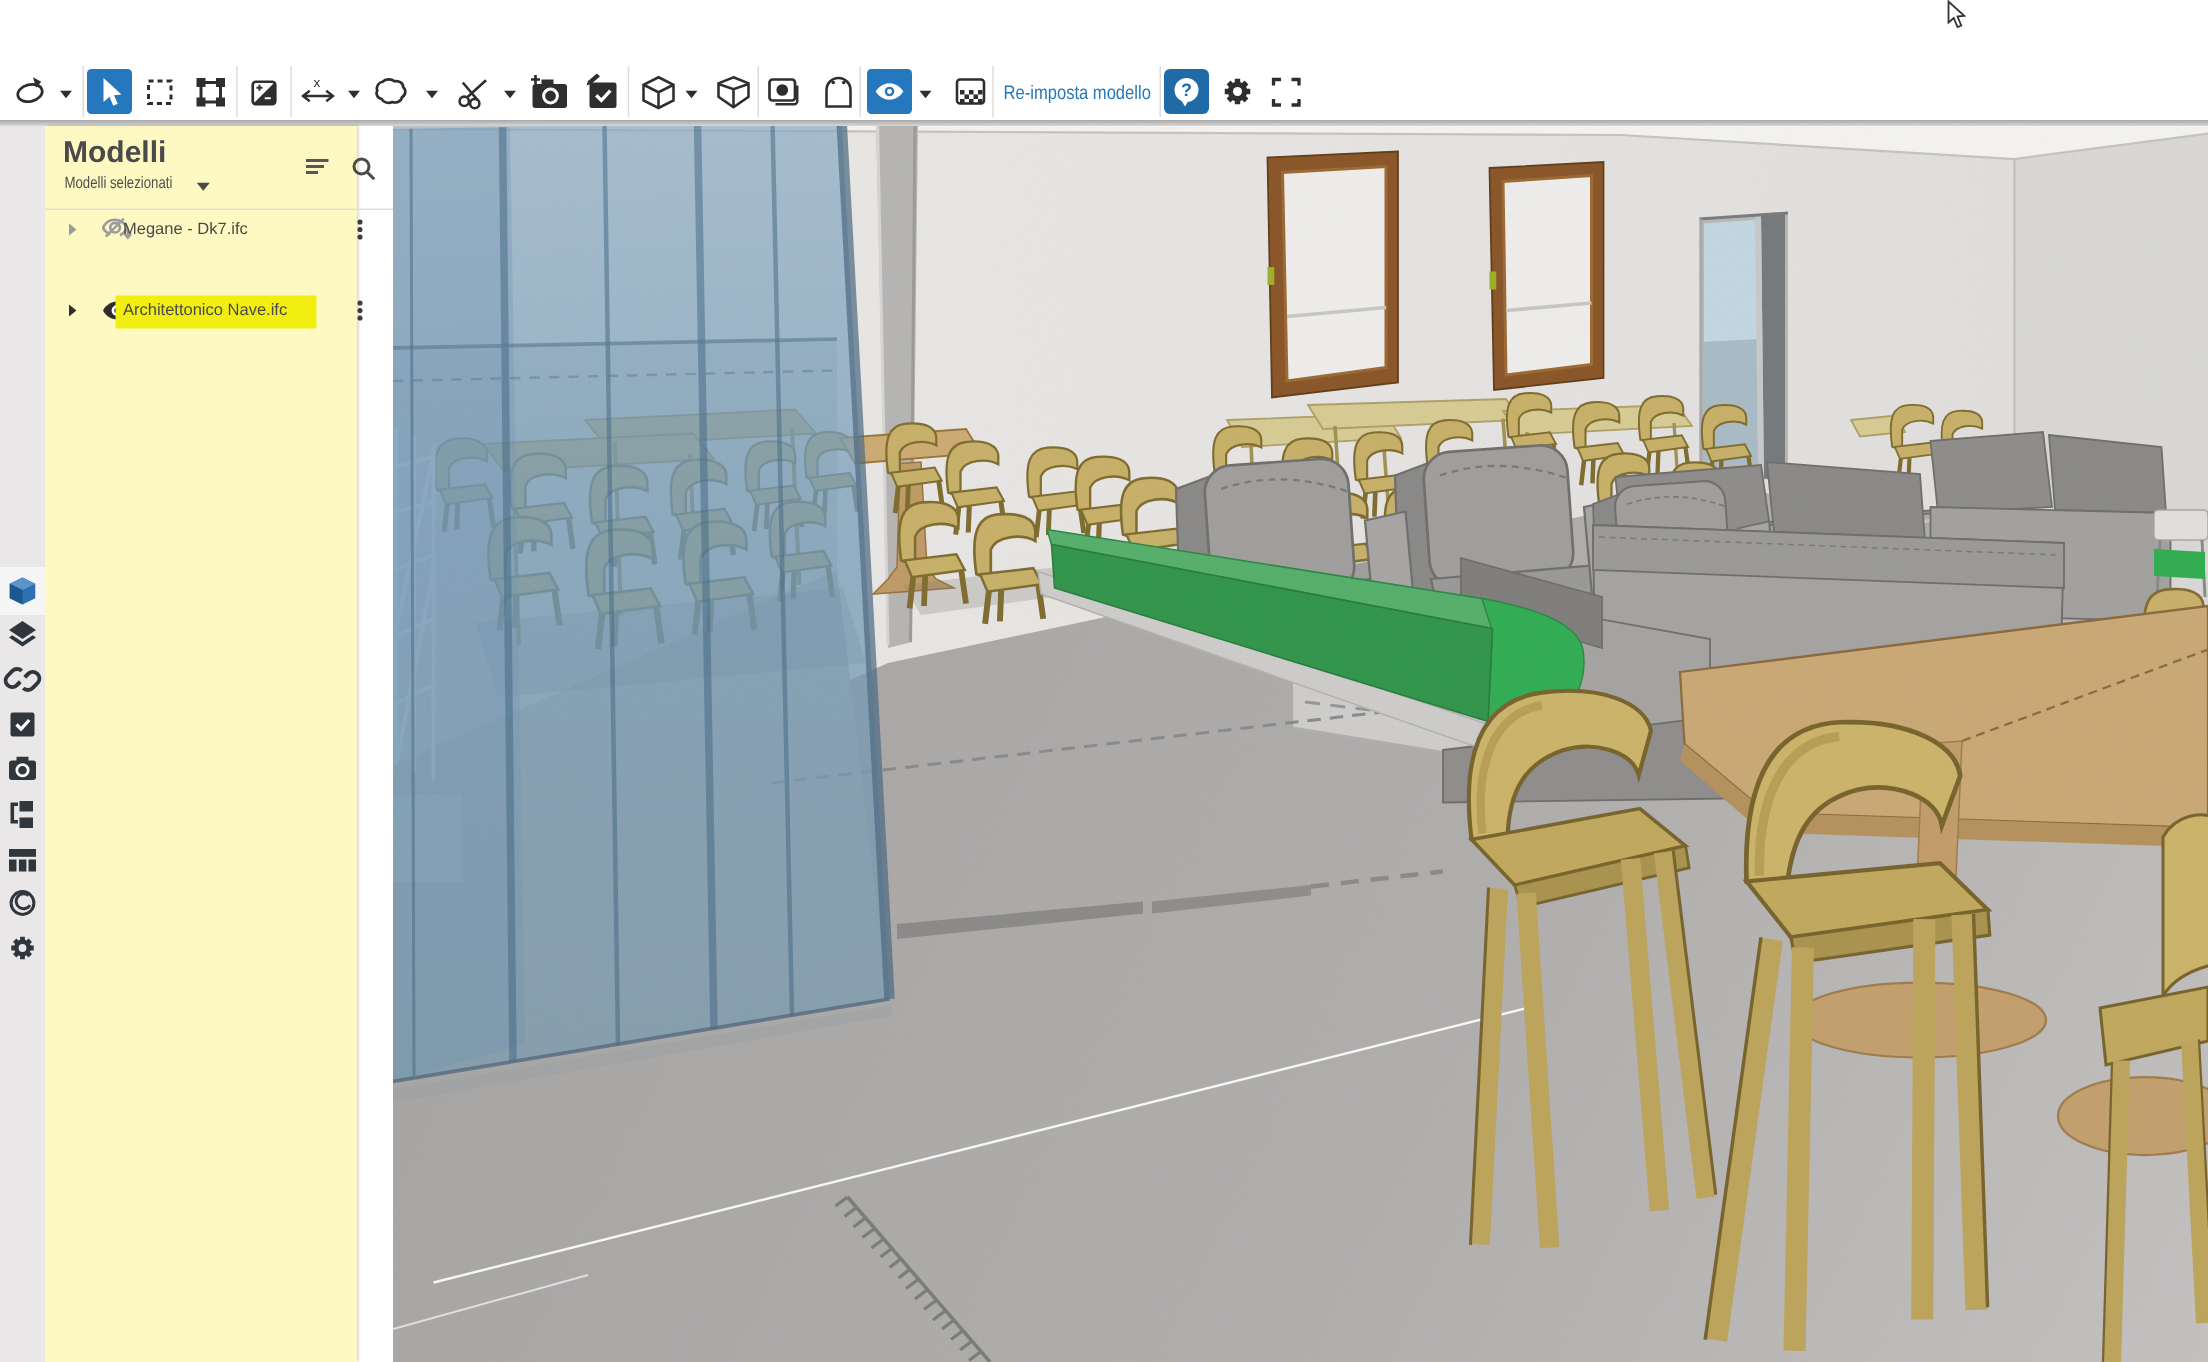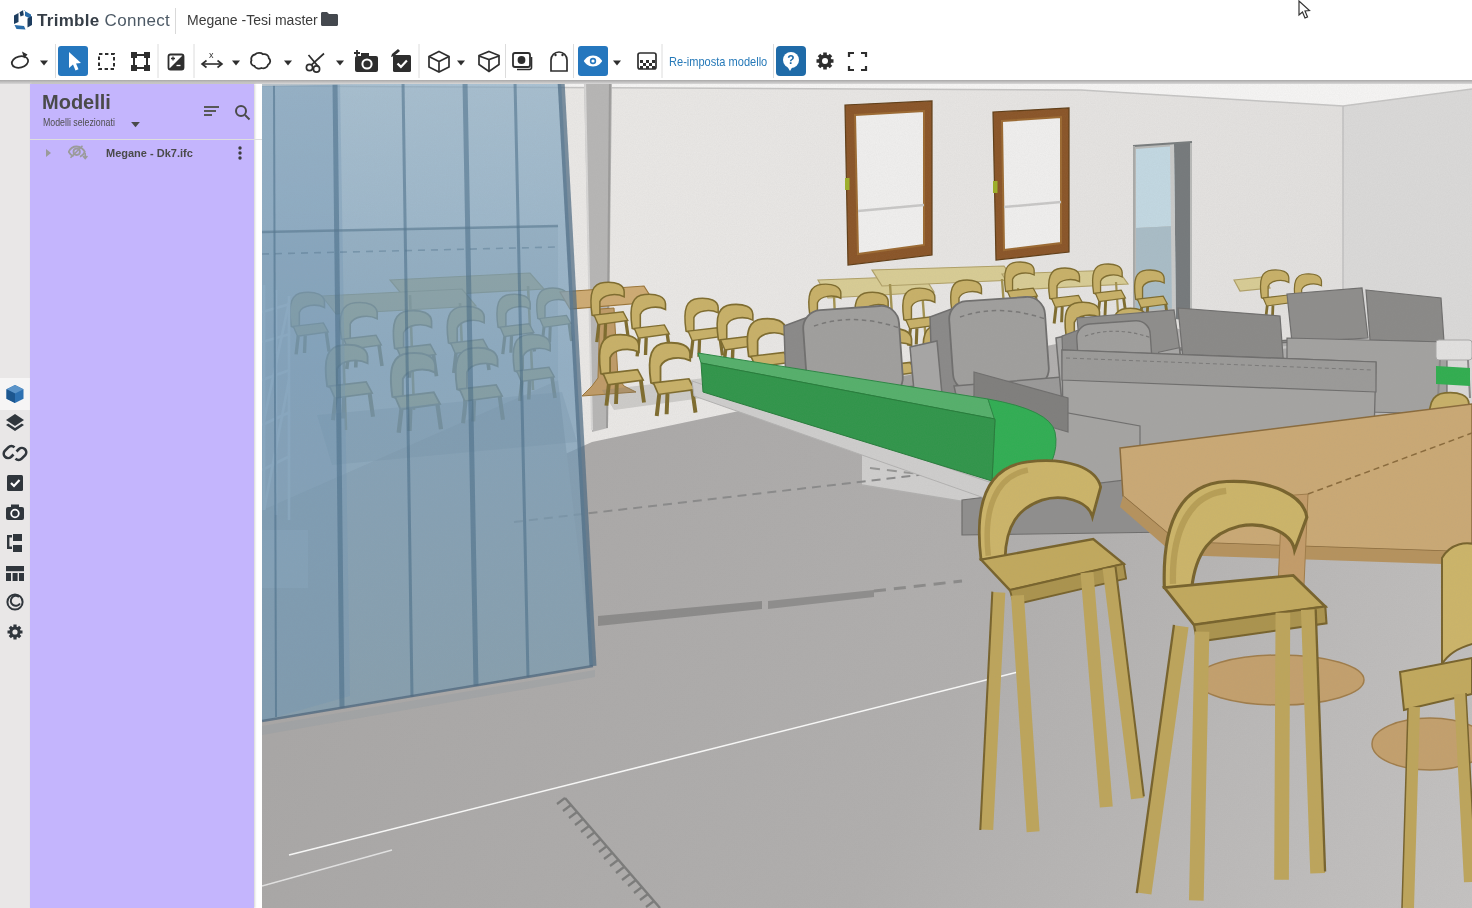--- a/index.html
+++ b/index.html
@@ -17,26 +17,26 @@
   #foldericon { position:absolute; left:320px; top:11px; }
   
   #toolbar { position:absolute; left:0; top:41px; width:1472px; height:39px; background:#fff; }
   #toolbar svg.tb { position:absolute; top:0; left:0; }
   #shadowband { position:absolute; left:0; top:80px; width:1472px; height:4px;
      background:linear-gradient(#a9a8a8,#d8d7d7); }
   #reimposta { position:absolute; left:669px; top:54px; font-size:13px; color:#2679b8; transform:scaleX(0.85); transform-origin:0 0; }
   
   #strip { position:absolute; left:0; top:84px; width:30px; height:824px; background:#e9e7e7; }
   
-  #panel { position:absolute; left:30px; top:84px; width:224px; height:824px; background:#c4b5fd; box-shadow:1px 0 2px rgba(0,0,0,0.18); }
+  #panel { position:absolute; left:30px; top:84px; width:208px; height:824px; background:#fef9c3; box-shadow:1px 0 2px rgba(0,0,0,0.18); }
   #panel h1 { position:absolute; left:12px; top:7px; font-size:20px; font-weight:700; color:#4a4a4a; }
   #submode { position:absolute; left:13px; top:32px; font-size:11px; color:#4f4f4f; transform:scaleX(0.8); transform-origin:0 0; }
   #pdivider { position:absolute; left:0px; top:55px; width:232px; height:1px; background:#dedede; }
   .prow { position:absolute; left:0; width:232px; height:27px; }
-  .prow .txt { position:absolute; left:76px; top:7px; font-size:11px; color:#4a4a4a; white-space:nowrap;font-weight:bold; }
+  .prow .txt { position:absolute; left:52px; top:7px; font-size:11px; color:#4a4a4a; white-space:nowrap; }
   .hl { background:#f2ee12; padding:4px 20px 6px 5px; margin:-4px -20px -6px -5px; }
   
   #viewport { position:absolute; left:262px; top:80px; width:1210px; height:828px; background:#f6f5f4; }
   #cursor2 { position:absolute; left:1297px; top:0px; }
 </style>
 </head>
 <body>
 <div id="app">
 
   <div id="viewport">
@@ -464,35 +464,20 @@
 <path d="M0 641 L331 586" stroke="rgba(80,105,128,0.8)" stroke-width="2.5" fill="none"></path>
 <path d="M0 5 L299 0" stroke="#b9c4cc" stroke-width="2" fill="none"></path>
 <filter id="nz">
           <feTurbulence type="fractalNoise" baseFrequency="0.9" numOctaves="2" stitchTiles="stitch"></feTurbulence>
           <feColorMatrix type="matrix" values="0 0 0 0 0.3 0 0 0 0 0.3 0 0 0 0 0.3 0 0 0 0.8 0"></feColorMatrix>
         </filter>
 <rect x="0" y="0" width="1210" height="828" filter="url(#nz)" opacity="0.12"></rect>
       </svg>
   </div>
 
-  <div id="header">
-    <svg id="logo" width="22" height="22" viewBox="0 0 22 22">
-      <path d="M11 1 L19 5.5 L19 10 L13 7 L13 1.5 Z" fill="#2a6ca8"></path>
-      <path d="M20 7 L20 16 L15.5 18.5 L15.5 9.5 Z" fill="#1d3d5f"></path>
-      <path d="M13.5 20.5 L4.5 20 L2.5 16 L12 17 Z" fill="#2a6ca8"></path>
-      <path d="M2 15 L2 6.5 L6.5 4 L6.5 13 Z" fill="#1d3d5f"></path>
-      <path d="M7.5 3.2 L11 1.2 L11.8 6.2 L8.5 7.5 Z" fill="#1d3d5f"></path>
-    </svg>
-    <div id="brand"><b>Trimble</b> <span>Connect</span></div>
-    <div id="hsep"></div>
-    <div id="ptitle">Megane -Tesi master</div>
-    <svg id="foldericon" width="20" height="17" viewBox="0 0 20 17">
-      <path d="M1 2.5 C1 1.7 1.6 1 2.5 1 L7 1 L9 3 L16.5 3 C17.4 3 18 3.6 18 4.5 L18 13.5 C18 14.4 17.4 15 16.5 15 L2.5 15 C1.6 15 1 14.4 1 13.5 Z" fill="#44484e"></path>
-    </svg>
-  </div>
 
   <div id="toolbar">
     <svg class="tb" width="880" height="39" viewBox="0 0 880 39">
       <g fill="none" stroke="#2e2e2e" stroke-width="1.8">
 
         <ellipse cx="20" cy="21" rx="8.3" ry="5.6" transform="rotate(-14 20 21)"></ellipse>
         <path d="M22 10.5 L27.5 13.5 L24 17.5" fill="#2e2e2e" stroke="none"></path>
 
         <rect x="99" y="13" width="15" height="15" stroke-dasharray="3.4 2.6" stroke-width="2"></rect>
 
@@ -688,18 +673,34 @@
         <path d="M2.5 13.8 L14.5 1.8" stroke="#9b9b9b" stroke-width="1.6"></path>
         <path d="M17.2 9 v5 M15 12 l2.2 2.5 2.2 -2.5" fill="none" stroke="#9b9b9b" stroke-width="1.6"></path>
         </svg>
       <div class="txt">Megane - Dk7.ifc</div>
       <svg style="position:absolute;left:208px;top:6px" width="4" height="14" viewBox="0 0 4 14">
           <circle cx="2" cy="2" r="1.7" fill="#3c3c3c"></circle>
           <circle cx="2" cy="7" r="1.7" fill="#3c3c3c"></circle>
           <circle cx="2" cy="12" r="1.7" fill="#3c3c3c"></circle>
         </svg>
     </div>
+    <div class="prow" style="top:110px">
+      <svg style="position:absolute;left:15px;top:8px" width="6" height="10" viewBox="0 0 6 10">
+          <path d="M1 1 L6 5 L1 9 Z" fill="#303030"></path>
+        </svg>
+      <svg style="position:absolute;left:38px;top:6px" width="20" height="14" viewBox="0 0 20 14">
+        <path d="M10 1 C15 1 18.5 5 19.3 7 C18.5 9 15 13 10 13 C5 13 1.5 9 0.7 7 C1.5 5 5 1 10 1 Z" fill="#2e2e2e"></path>
+        <circle cx="10" cy="7" r="3.6" fill="#fff"></circle>
+        <circle cx="10" cy="7" r="1.8" fill="#2e2e2e"></circle>
+      </svg>
+      <div class="txt"><span class="hl">Architettonico Nave.ifc</span></div>
+      <svg style="position:absolute;left:208px;top:6px" width="4" height="14" viewBox="0 0 4 14">
+          <circle cx="2" cy="2" r="1.7" fill="#3c3c3c"></circle>
+          <circle cx="2" cy="7" r="1.7" fill="#3c3c3c"></circle>
+          <circle cx="2" cy="12" r="1.7" fill="#3c3c3c"></circle>
+        </svg>
+    </div>
   </div>
 
   <svg id="cursor2" width="14" height="20" viewBox="0 0 14 20">
     <path d="M2 1 L2 15 L5.5 12 L8 18 L10.5 17 L8 11 L12.5 10.5 Z" fill="#fff" stroke="#333" stroke-width="1.2"></path>
   </svg>
 </div>
 
 </body></html>

